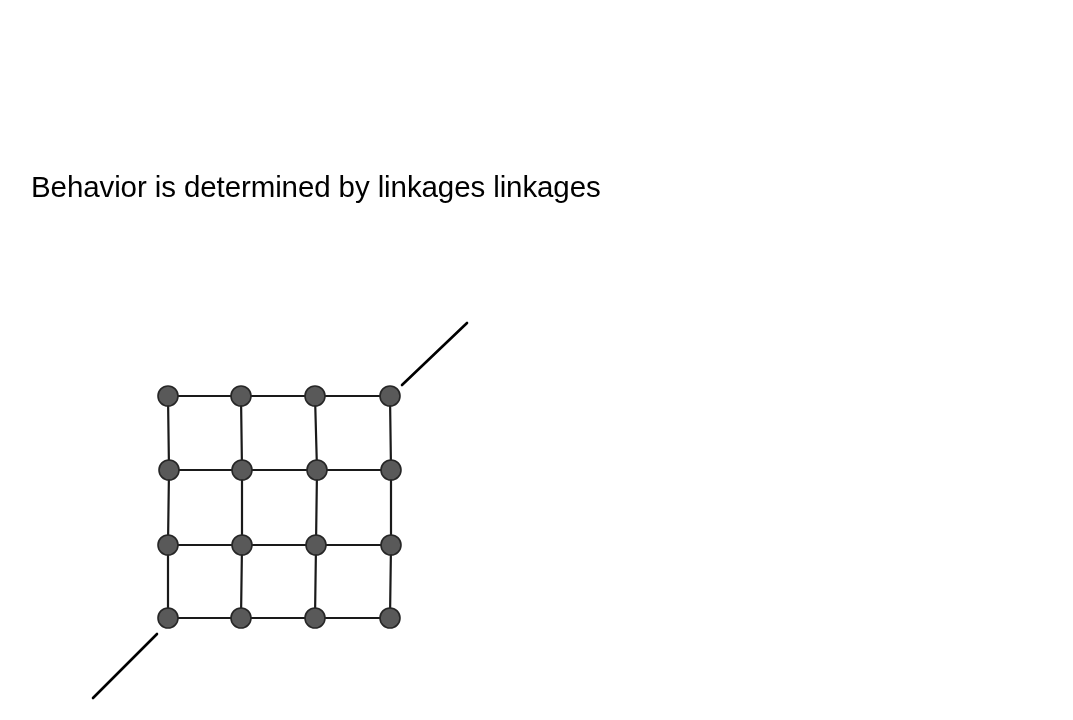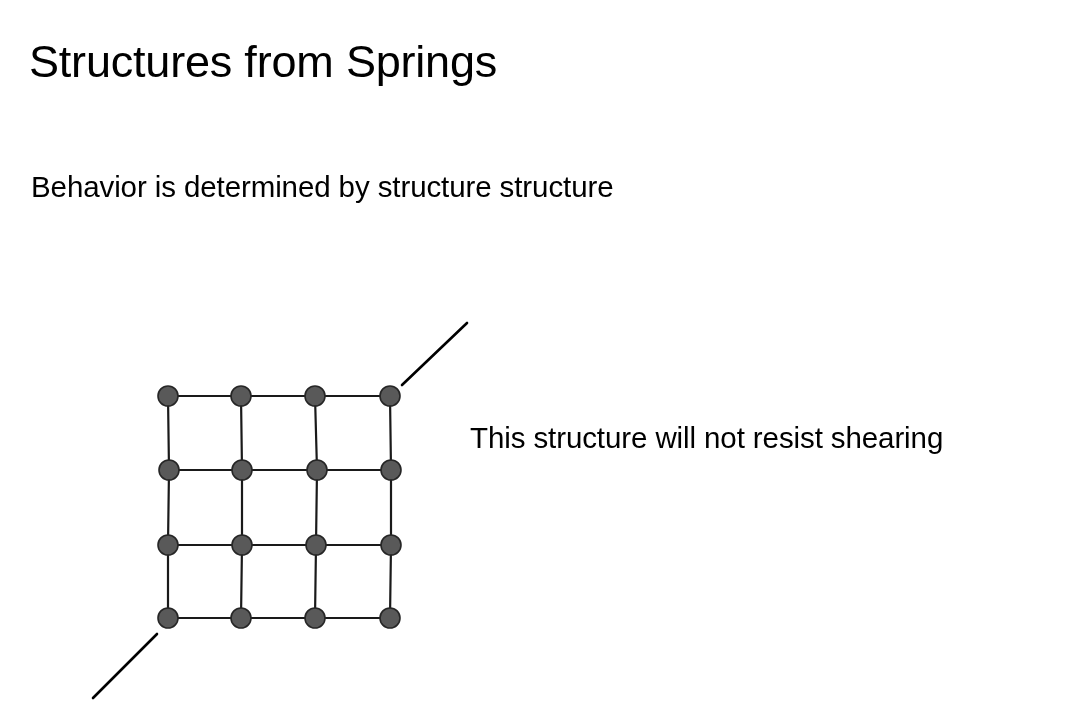--- a/index.html
+++ b/index.html
@@ -77,23 +77,22 @@
   #annotation-bending {
     top: 549px;
     width: 575px;
   }
 </style>
 </head>
 <body>
 
 <div id="slide">
 
-  <h1 id="slide-title">Structures from Springs</h1>
 
-  <p id="slide-subtitle">Behavior is determined by structure structure</p>
+  <p id="slide-subtitle">Behavior is determined by linkages linkages</p>
 
   <div id="lattice-figure">
     <svg id="lattice-svg" viewBox="0 0 430 420" xmlns="http://www.w3.org/2000/svg">
       <g id="lattice-edges">
           <line x1="108" y1="96" x2="181" y2="96" stroke="#1a1a1a" stroke-width="2.2" stroke-linecap="round"></line>
           <line x1="181" y1="96" x2="255" y2="96" stroke="#1a1a1a" stroke-width="2.2" stroke-linecap="round"></line>
           <line x1="255" y1="96" x2="330" y2="96" stroke="#1a1a1a" stroke-width="2.2" stroke-linecap="round"></line>
           <line x1="109" y1="170" x2="182" y2="170" stroke="#1a1a1a" stroke-width="2.2" stroke-linecap="round"></line>
           <line x1="182" y1="170" x2="257" y2="170" stroke="#1a1a1a" stroke-width="2.2" stroke-linecap="round"></line>
           <line x1="257" y1="170" x2="331" y2="170" stroke="#1a1a1a" stroke-width="2.2" stroke-linecap="round"></line>
@@ -134,16 +133,15 @@
           <circle cx="256" cy="245" r="10" fill="#595959" stroke="#262626" stroke-width="1.6"></circle>
           <circle cx="331" cy="245" r="10" fill="#595959" stroke="#262626" stroke-width="1.6"></circle>
           <circle cx="108" cy="318" r="10" fill="#595959" stroke="#262626" stroke-width="1.6"></circle>
           <circle cx="181" cy="318" r="10" fill="#595959" stroke="#262626" stroke-width="1.6"></circle>
           <circle cx="255" cy="318" r="10" fill="#595959" stroke="#262626" stroke-width="1.6"></circle>
           <circle cx="330" cy="318" r="10" fill="#595959" stroke="#262626" stroke-width="1.6"></circle>
         </g>
     </svg>
   </div>
 
-  <p class="annotation-block" id="annotation-shearing">This structure will not resist shearing</p>
 
 
 </div>
 
 </body></html>

